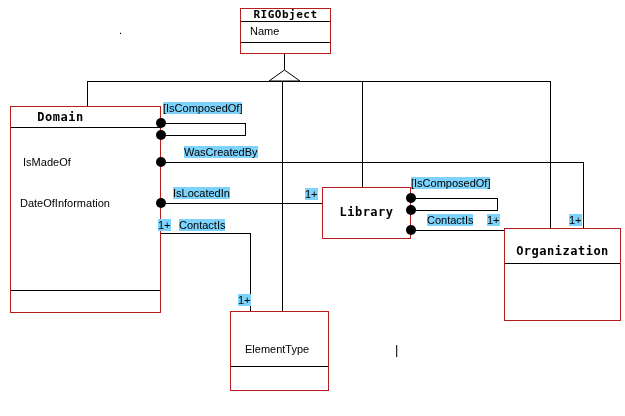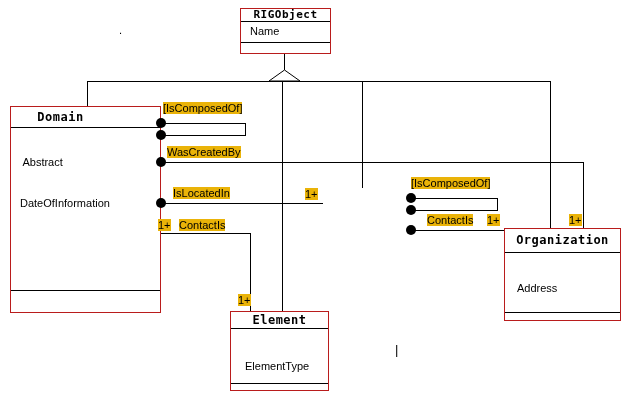--- a/index.html
+++ b/index.html
@@ -8,29 +8,29 @@
   .ln{position:absolute;background:#000000;}
   .dot{position:absolute;width:10px;height:10px;border-radius:50%;background:#000000;}
   .box{position:absolute;background:#ffffff;border:1px solid #b91c1c;box-sizing:border-box;
        display:flex;flex-direction:column;}
   .title{font-family:"DejaVu Sans Mono","Liberation Mono",monospace;font-weight:bold;
          font-size:12px;letter-spacing:0.5px;text-align:center;border-bottom:1px solid #000;
          box-sizing:border-box;overflow:hidden;}
   .attrs{font-size:11px;border-bottom:1px solid #000;box-sizing:border-box;overflow:hidden;
          white-space:pre;}
   .empty{flex:1 1 auto;}
-  .lbl{position:absolute;font-size:11px;white-space:pre;background:#eab308;line-height:12px;}
+  .lbl{position:absolute;font-size:11px;white-space:pre;background:#7dd3fc;line-height:12px;}
   .tri{position:absolute;}
   
   .t-rig{height:13px;line-height:12px;font-size:11px;}
   .a-rig{height:21px;line-height:13px;padding:3px 0 4px 9px;}
   .t-asset{height:21px;line-height:20px;padding-right:50px;}
   .a-asset{height:163px;line-height:13.5px;padding:1px 0 0 9px;}
   .t-lib{height:100%;line-height:49px;border-bottom:none;}
-  .t-org{height:24px;line-height:23px;}
+  .t-org{height:24px;line-height:23px;margin-top:11px;}
   .a-org{height:60px;line-height:13px;padding:3px 0 0 12px;}
   .t-el{height:17px;line-height:16px;}
   .a-el{height:55px;line-height:13px;padding:5px 0 0 14px;}
 </style>
 </head>
 <body>
 
 <div class="diagram">
 
   <div class="ln" style="left:284px;top:53px;width:1px;height:17px"></div>
@@ -63,66 +63,62 @@
 
   <div class="box" style="left:240px;top:8px;width:91px;height:46px">
     <div class="title t-rig">RIGObject</div>
     <div class="attrs a-rig"><div>Name</div></div>
     <div class="empty"></div>
   </div>
 
   <div class="box" style="left:10px;top:106px;width:151px;height:207px">
     <div class="title t-asset">Domain</div>
     <div class="attrs a-asset">
-      <div> Abstract</div>
+      <div> IsMadeOf</div>
       <div>DateOfInformation</div>
       
       
       
       
       
       
       
       
     </div>
     <div class="empty"></div>
   </div>
 
+  <div class="box" style="left:322px;top:187px;width:89px;height:52px">
+    <div class="title t-lib">Library</div>
+  </div>
 
   <div class="box" style="left:504px;top:228px;width:117px;height:93px">
     <div class="title t-org">Organization</div>
-    <div class="attrs a-org">
-      <div>Address</div>
-      
-      
-      
-    </div>
     <div class="empty"></div>
   </div>
 
   <div class="box" style="left:230px;top:311px;width:99px;height:80px">
-    <div class="title t-el">Element</div>
     <div class="attrs a-el">
       <div>ElementType</div>
       
       
     </div>
     <div class="empty"></div>
   </div>
 
   <div class="dot" style="left:156px;top:118px"></div>
   <div class="dot" style="left:156px;top:130px"></div>
   <div class="dot" style="left:156px;top:157px"></div>
   <div class="dot" style="left:156px;top:198px"></div>
   <div class="dot" style="left:406px;top:193px"></div>
   <div class="dot" style="left:406px;top:205px"></div>
   <div class="dot" style="left:406px;top:225px"></div>
 
   <span class="lbl" style="left:163px;top:102px">[IsComposedOf]</span>
-  <span class="lbl" style="left:167px;top:146px">WasCreatedBy</span>
+  <span class="lbl" style="left:184px;top:146px">WasCreatedBy</span>
   <span class="lbl" style="left:173px;top:187px">IsLocatedIn</span>
   <span class="lbl" style="left:158px;top:219px">1+</span>
   <span class="lbl" style="left:179px;top:219px">ContactIs</span>
   <span class="lbl" style="left:238px;top:294px">1+</span>
   <span class="lbl" style="left:305px;top:188px">1+</span>
   <span class="lbl" style="left:411px;top:177px">[IsComposedOf]</span>
   <span class="lbl" style="left:427px;top:214px">ContactIs</span>
   <span class="lbl" style="left:487px;top:214px">1+</span>
   <span class="lbl" style="left:569px;top:214px">1+</span>
 

